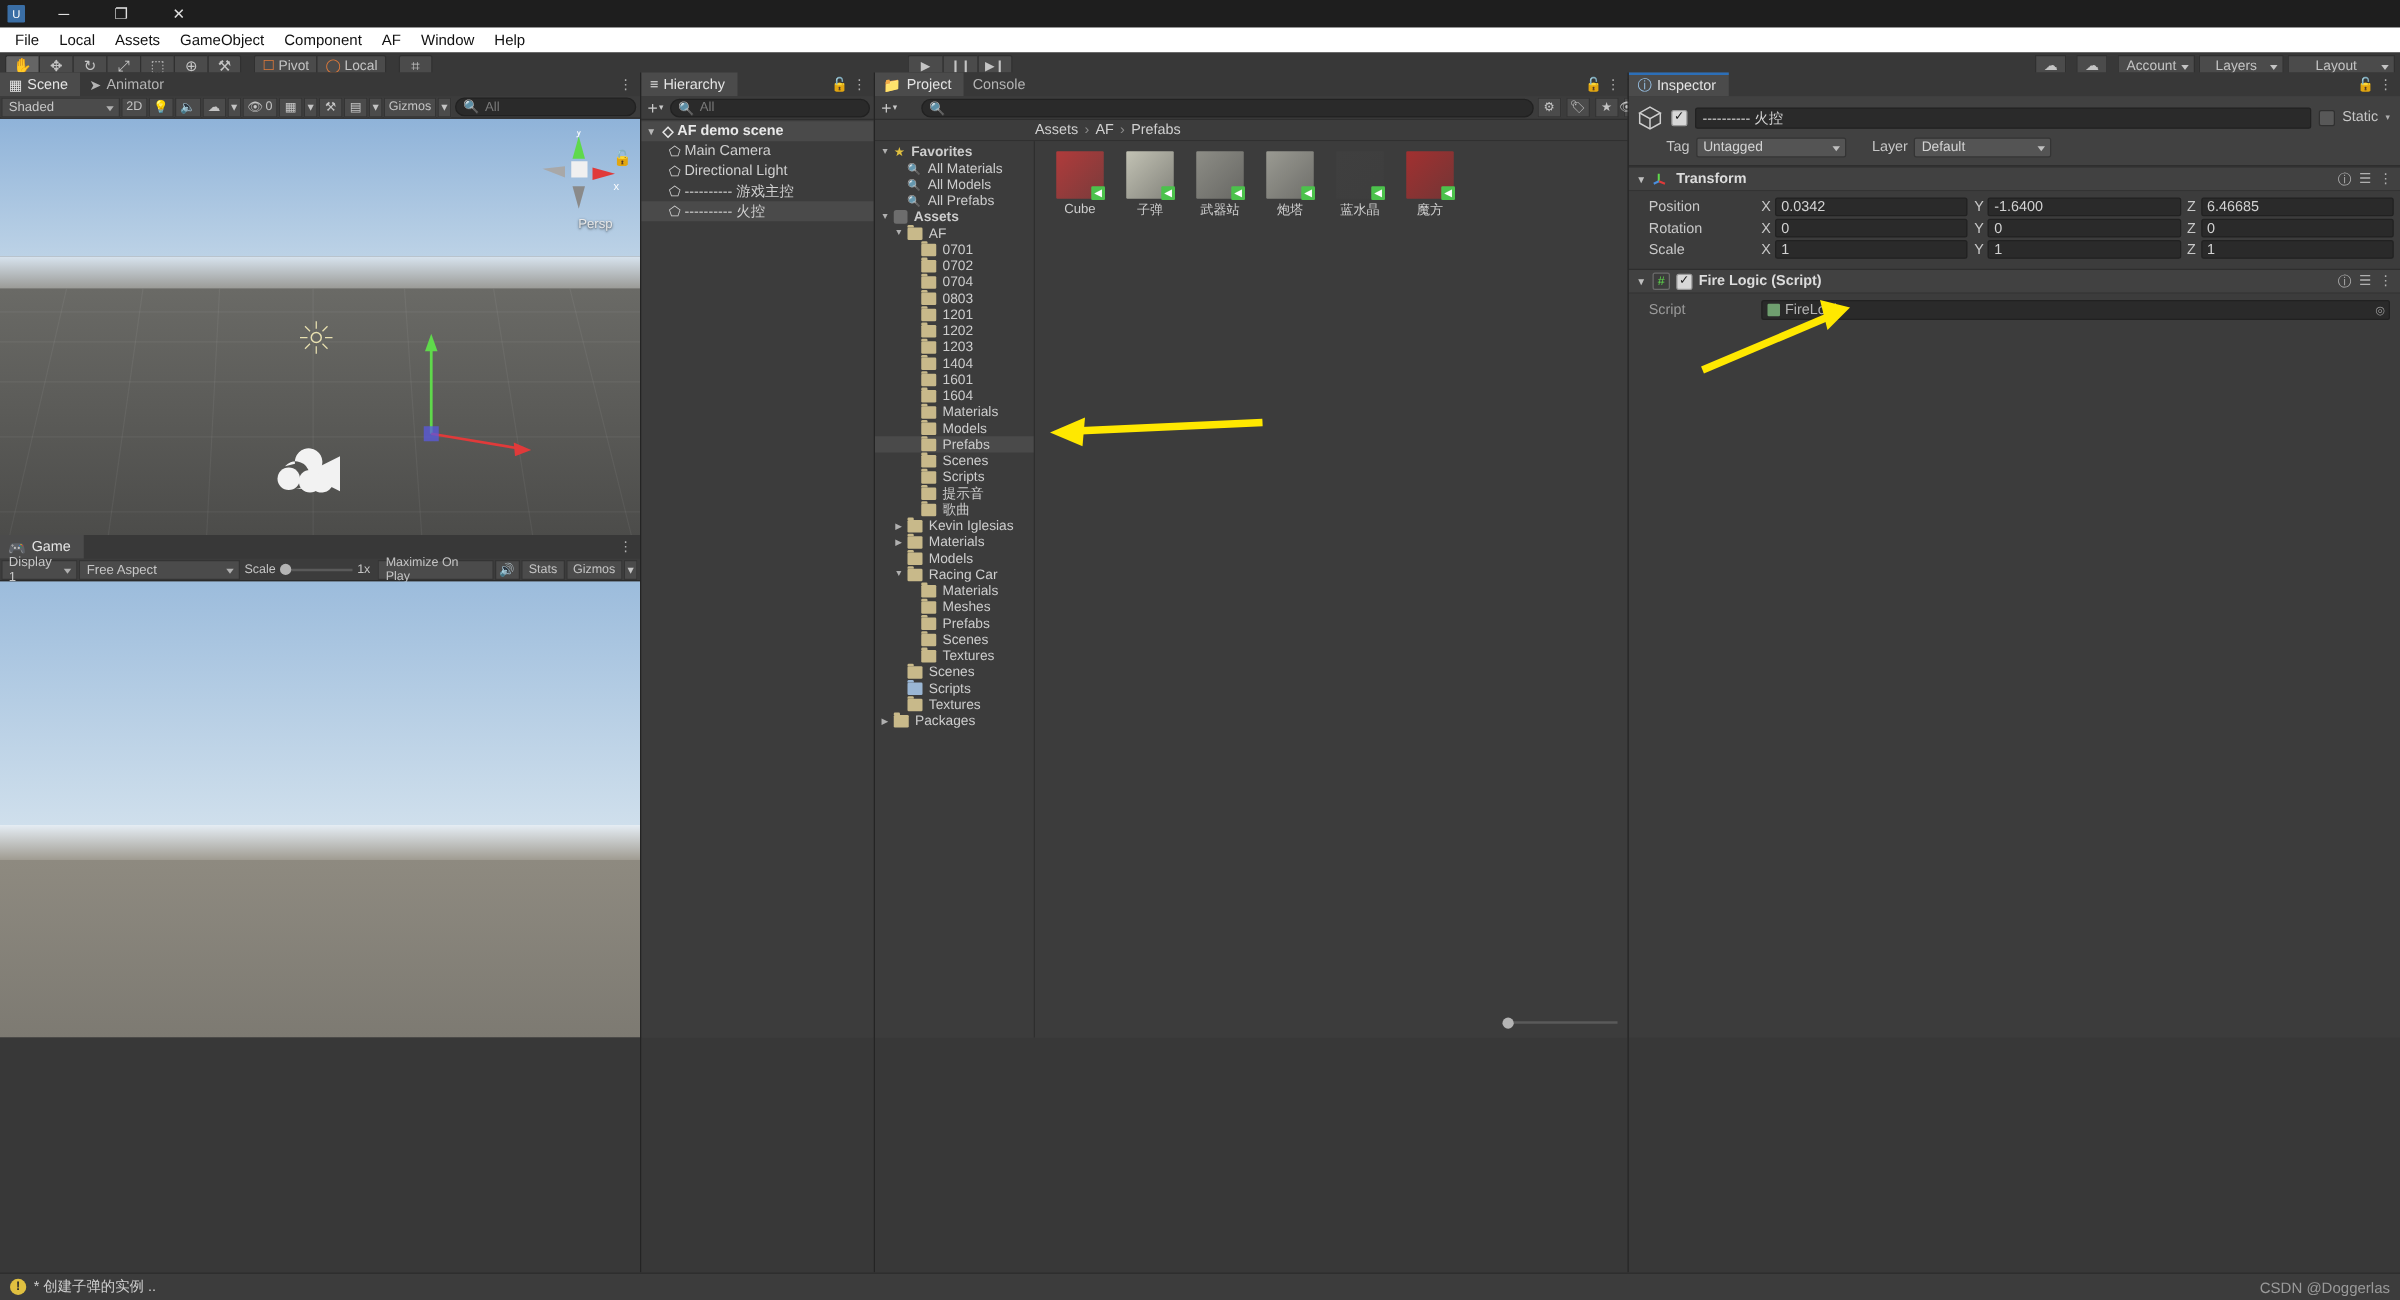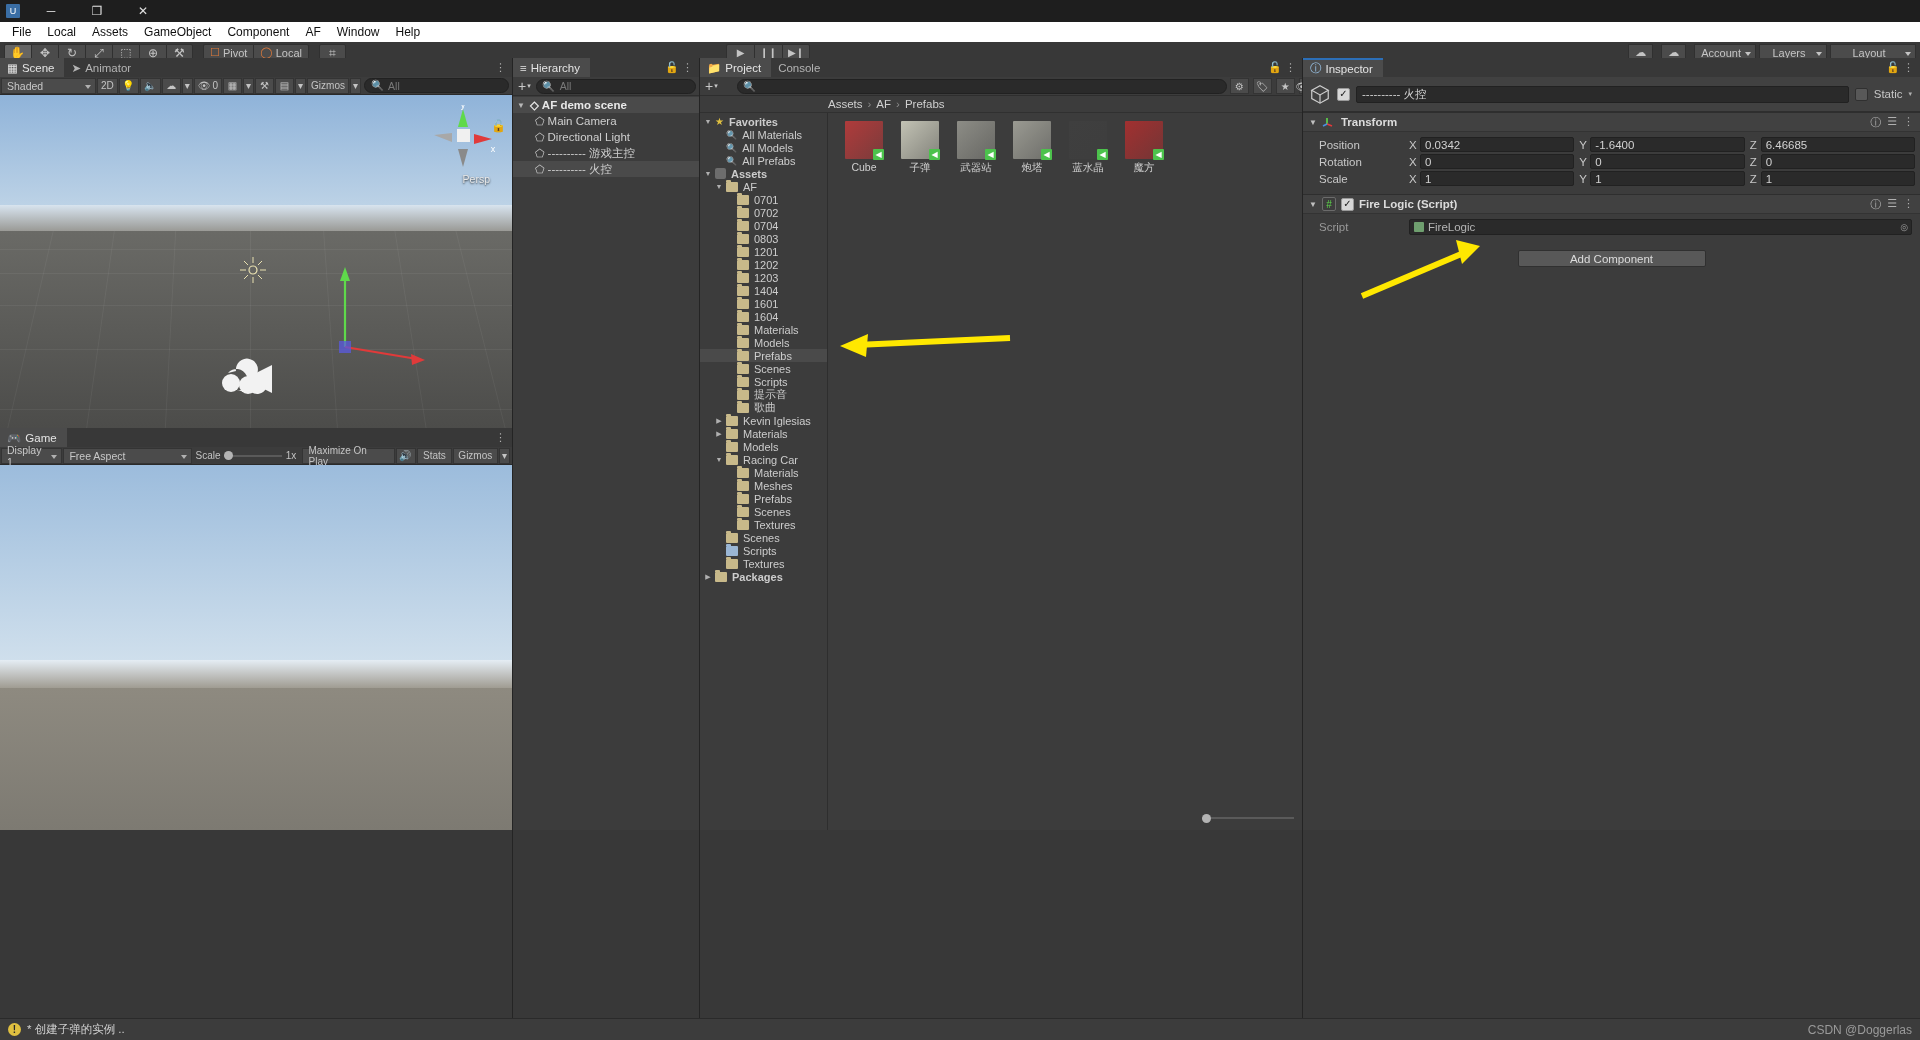--- a/index.html
+++ b/index.html
@@ -727,21 +727,21 @@
               <span>Scripts</span>
             </div>
             <div class="trow" style="padding-left: 14px;">
               <span class="tfold"></span>
               <span class="ficon" style="margin-right: 3px;"></span>
               <span>Textures</span>
             </div>
             <div class="trow" style="padding-left: 3px;">
               <span class="tfold">▶</span>
               <span class="ficon" style="margin-right: 3px;"></span>
-              <span style="font-weight: bold;">Packages</span>
+              <span style="font-weight: normal;">Packages</span>
             </div>
           </div>
         <div class="proj-content">
           <div class="asset-grid" id="agrid">
               <div class="asset-item">
                 <div class="asset-thumb" style="background: linear-gradient(135deg, rgb(176, 59, 59), rgba(176, 59, 59, 0.533));">
                   <div class="prefab-badge">
                     <span style="color:#fff;font-size:8px;">◀</span>
                   </div>
                 </div>
@@ -813,20 +813,26 @@
             <polygon points="12,3 21,8 12,13 3,8" fill="none" stroke="#cfcfcf" stroke-width="1.3"></polygon>
             <polyline points="3,8 3,17 12,22 21,17 21,8" fill="none" stroke="#cfcfcf" stroke-width="1.3"></polyline>
             <line x1="12" y1="13" x2="12" y2="22" stroke="#cfcfcf" stroke-width="1.3"></line>
           </svg>
           <div class="chk">✓</div>
           <div class="name-field">---------- 火控</div>
           <div class="static-chk"></div>
           <span class="lbl">Static</span>
           <span style="font-size:7px;color:#b0b0b0;">▾</span>
         </div>
+        <div class="ih-row2">
+          <span class="lbl">Tag</span>
+          <div class="dropfield" style="width:120px;">Untagged</div>
+          <span class="lbl" style="margin-left:16px;">Layer</span>
+          <div class="dropfield" style="width:110px;">Default</div>
+        </div>
       </div>
 
       <div class="comp-header">
         <span style="font-size:8px;color:#c0c0c0;">▼</span>
         <svg width="14" height="14" viewBox="0 0 14 14">
           <line x1="5" y1="9" x2="5" y2="3" stroke="#5fd94b" stroke-width="1.6"></line>
           <line x1="5" y1="9" x2="10" y2="11" stroke="#e03a3a" stroke-width="1.6"></line>
           <line x1="5" y1="9" x2="1" y2="11" stroke="#4a8fe0" stroke-width="1.6"></line>
         </svg>
         <span class="comp-title">Transform</span>
@@ -905,23 +911,20 @@
       <div class="comp-body">
         <div class="frow">
           <span class="flabel" style="color:#9a9a9a;">Script</span>
           <div class="objfield">
             <span class="minicube script"></span>
             <span>FireLogic</span>
           </div>
         </div>
       </div>
 
-      <div class="addcomp-wrap">
-        <div class="addcomp">Add Component</div>
-      </div>
     </div>
   </div>
 
   <div class="divider-v" style="left:512px;"></div>
   <div class="divider-v" style="left:699px;"></div>
   <div class="divider-v" style="left:1302px;"></div>
 
   <svg class="annot" style="left:0;top:0;" width="1920" height="1040">
     <g>
       <line x1="1010" y1="338" x2="856" y2="345" stroke="#ffe800" stroke-width="6"></line>

